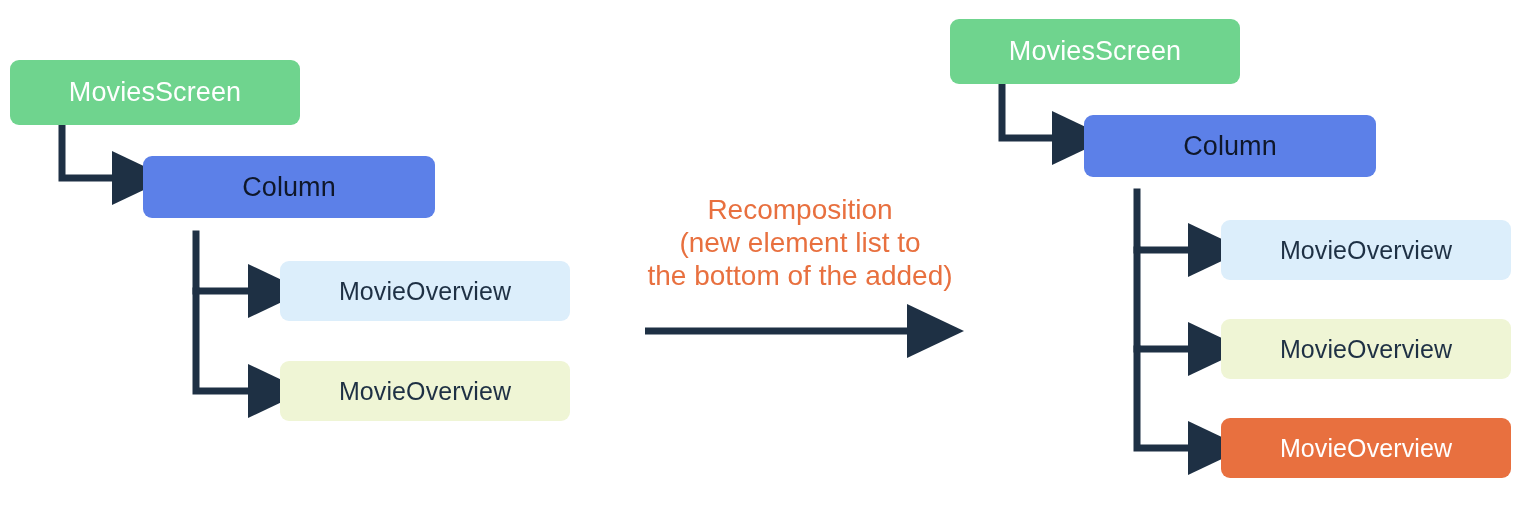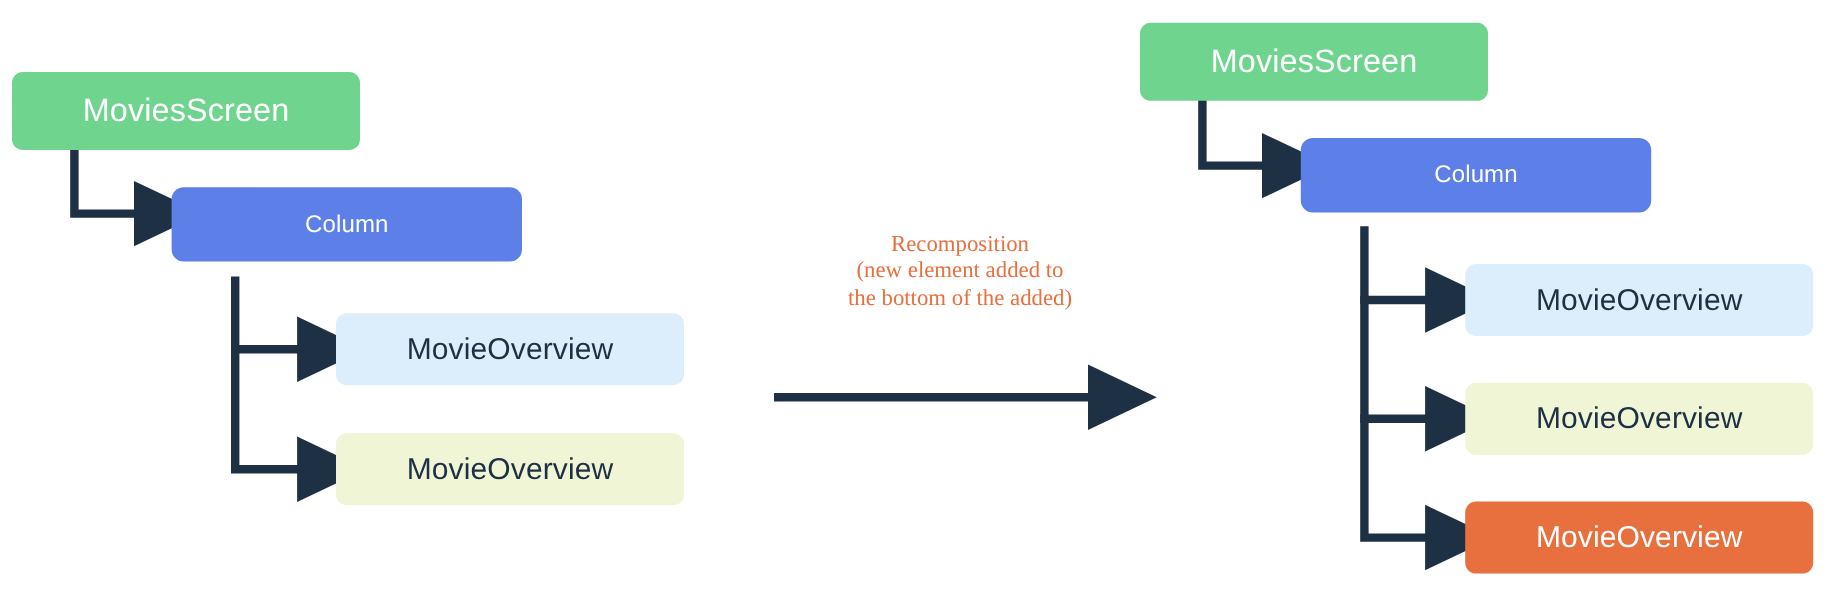--- a/index.html
+++ b/index.html
@@ -31,44 +31,43 @@
     letter-spacing: 0.1px;
     white-space: nowrap;
   }
   .node-moviesscreen {
     background: #6FD48E;
     color: #ffffff;
     font-size: 27px;
   }
   .node-column {
     background: #5C80E8;
-    color: #ffffff;
-    font-size: 20px;
-    border-radius: 10px;
+    color: #0f172a;
+    font-size: 27px;
   }
   .node-overview-blue {
     background: #DCEEFB;
     color: #1E3044;
     font-size: 25px;
   }
   .node-overview-yellow {
     background: #EFF5D5;
     color: #1E3044;
     font-size: 25px;
   }
   .node-overview-orange {
     background: #E8703F;
     color: #ffffff;
     font-size: 25px;
   }
   .caption {
     position: absolute;
     color: #E8703F;
-    font-family: Liberation Serif, serif;
-    font-size: 19px;
+    font-family: Liberation Sans, sans-serif;
+    font-size: 28px;
     line-height: 1.18;
     text-align: center;
     white-space: nowrap;
   }
   svg.wires {
     position: absolute;
     left: 0; top: 0;
     width: 1524px;
     height: 506px;
     pointer-events: none;
@@ -130,21 +129,21 @@
   <div class="node node-overview-blue" style="left:280px; top:261px; width:290px; height:60px;">
     <span>MovieOverview</span>
   </div>
 
   <div class="node node-overview-yellow" style="left:280px; top:361px; width:290px; height:60px;">
     <span>MovieOverview</span>
   </div>
 
   <div class="caption" style="left:625px; top:193px; width:350px;">
     <div>Recomposition</div>
-    <div>(new element added to</div>
+    <div>(new element list to</div>
     <div>the bottom of the added)</div>
   </div>
 
   <div class="node node-moviesscreen" style="left:950px; top:19px; width:290px; height:65px;">
     <span>MoviesScreen</span>
   </div>
 
   <div class="node node-column" style="left:1084px; top:115px; width:292px; height:62px;">
     <span>Column</span>
   </div>

